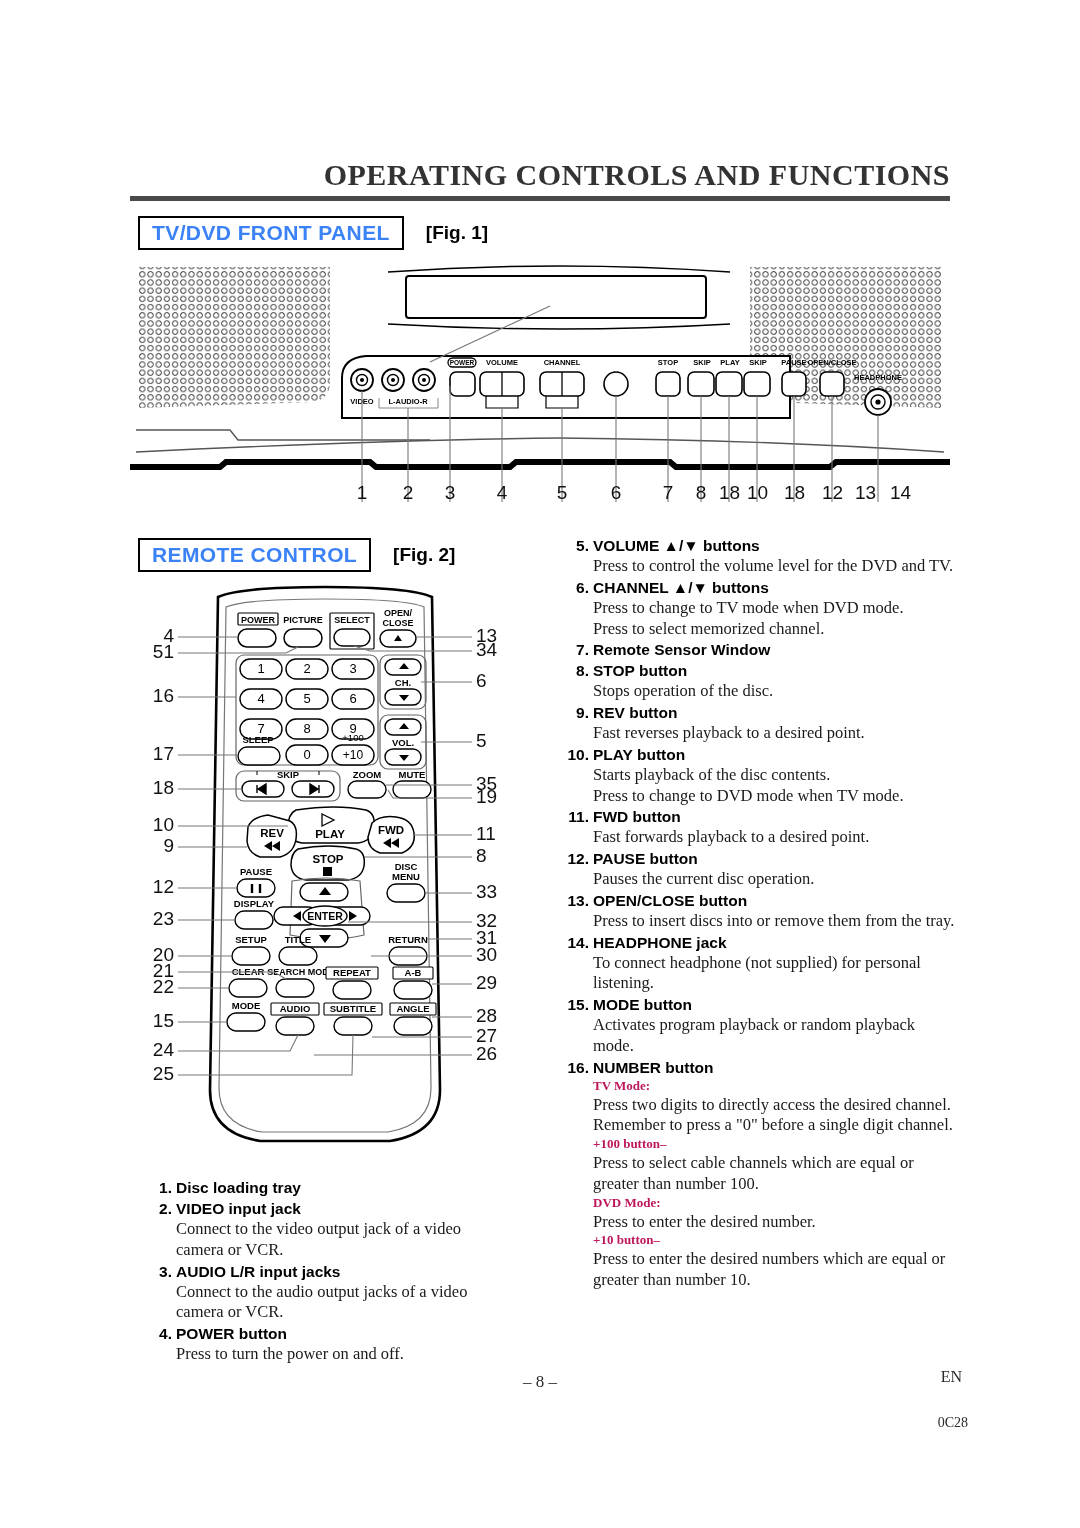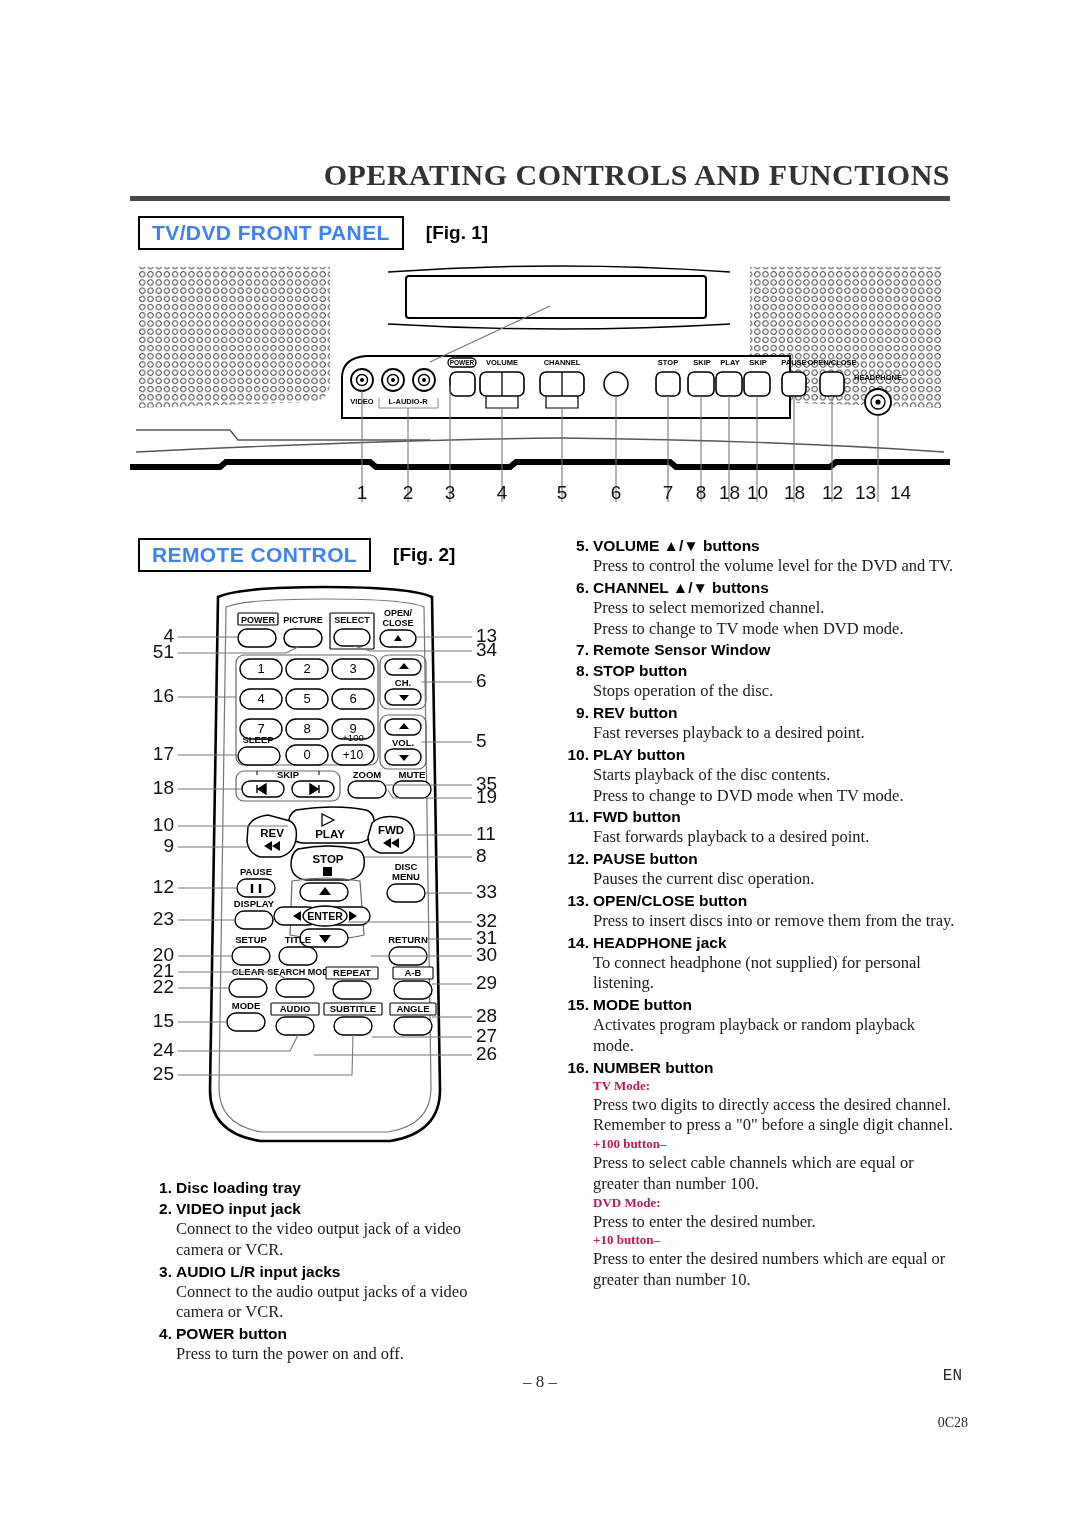--- a/index.html
+++ b/index.html
@@ -123,21 +123,21 @@
     width: 1080px;
     text-align: center;
     font-family: "Liberation Serif", serif;
     font-size: 17px;
     color: #2a2a2a;
   }
   .foot-en {
     position: absolute;
     right: 118px; top: 1368px;
     text-align: center;
-    font-family: Liberation Mono, monospace;
+    font-family: Liberation Serif, serif;
     font-size: 16px;
     line-height: 1.12;
     color: #2a2a2a;
   }
   .foot-code {
     position: absolute;
     right: 112px; top: 1387px;
     text-align: right;
     font-family: "Liberation Serif", serif;
     font-size: 14px;
@@ -573,22 +573,22 @@
           <span class="item-num">5.</span>
           <span class="item-label">VOLUME ▲/▼ buttons</span>
         </div>
         <div class="item-body">Press to control the volume level for the DVD and TV.</div>
       </div>
       <div class="item">
         <div class="item-head">
           <span class="item-num">6.</span>
           <span class="item-label">CHANNEL ▲/▼ buttons</span>
         </div>
+        <div class="item-body">Press to change to TV mode when DVD mode.</div>
         <div class="item-body">Press to select memorized channel.</div>
-        <div class="item-body">Press to change to TV mode when DVD mode.</div>
       </div>
       <div class="item">
         <div class="item-head">
           <span class="item-num">7.</span>
           <span class="item-label">Remote Sensor Window</span>
         </div>
       </div>
       <div class="item">
         <div class="item-head">
           <span class="item-num">8.</span>

